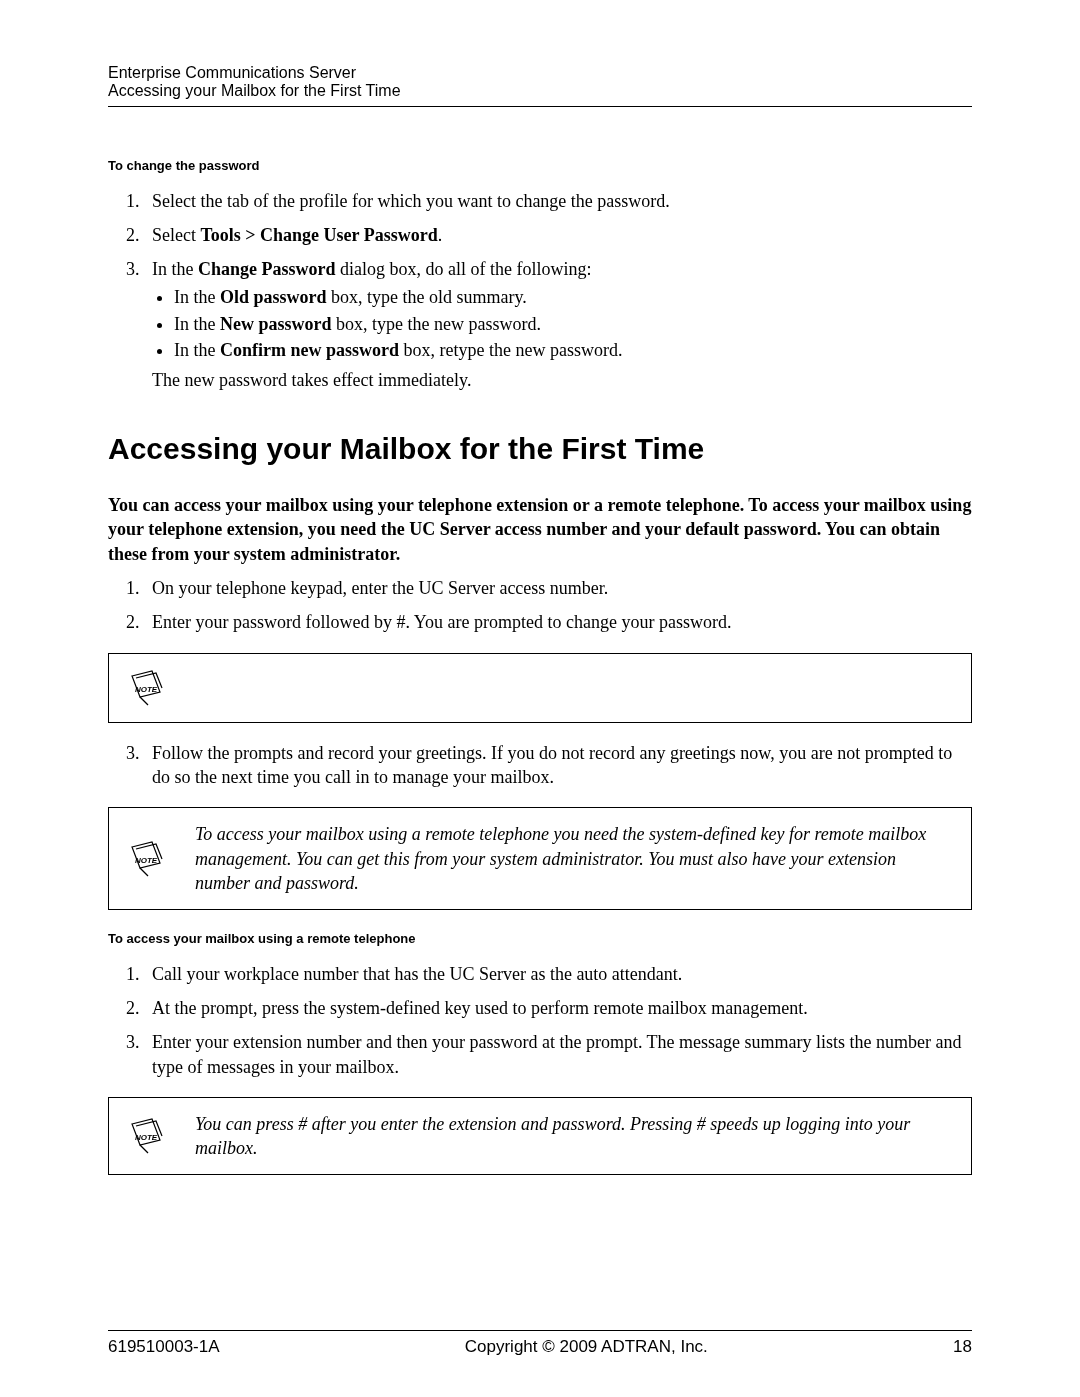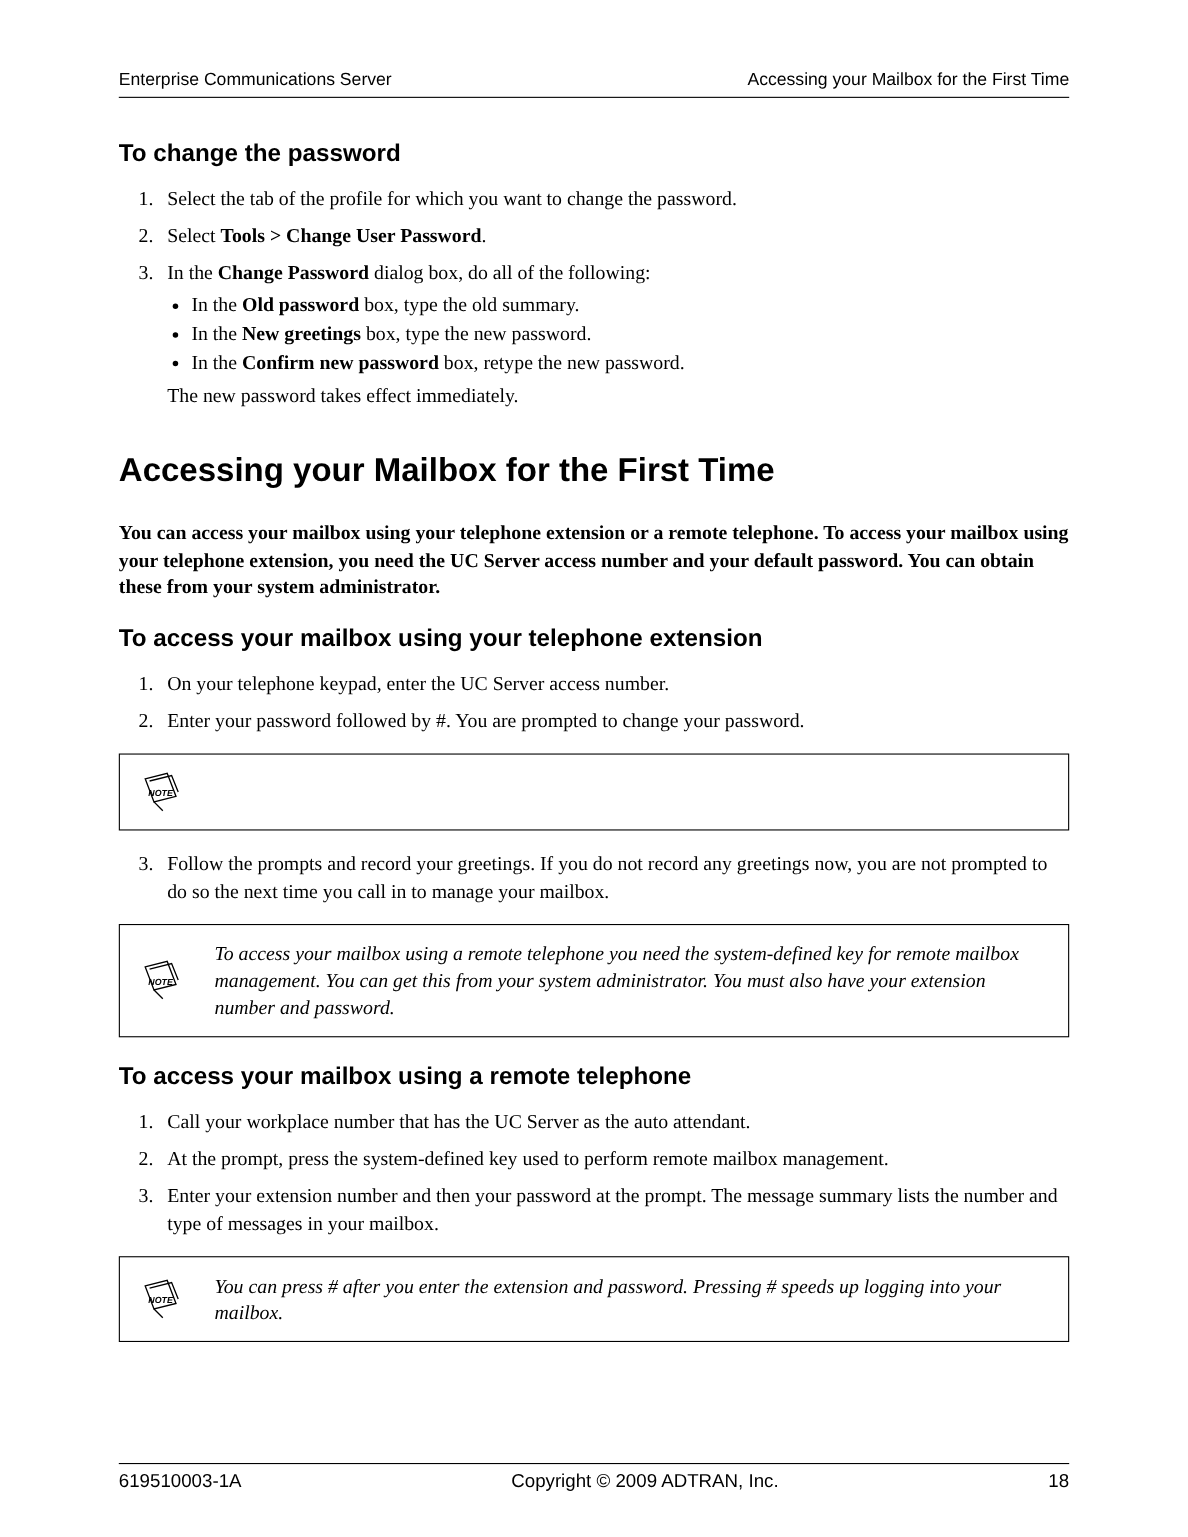--- a/index.html
+++ b/index.html
@@ -18,31 +18,32 @@
     display: flex;
     flex-direction: column;
   }
   .running-head {
     display: flex;
     justify-content: space-between;
     font-family: "Helvetica Neue", Arial, sans-serif;
     font-size: 16px;
     padding-bottom: 6px;
     border-bottom: 1px solid #000;
-    margin-bottom: 15px;
+    margin-bottom: 30px;
+    flex-direction: column;
   }
   .body-area {
     flex: 1 0 auto;
     font-size: 18px;
     line-height: 1.35;
   }
   .bold-run {
     font-weight: bold;
     font-family: "Helvetica Neue", Arial, sans-serif;
-    font-size: 22px;
+    font-size: 13px;
   }
   .h3 {
     display: block;
     margin-top: 20px;
     margin-bottom: 14px;
   }
   ol.steps {
     margin: 0 0 18px 0;
     padding-left: 36px;
   }
@@ -117,32 +118,31 @@
       <li>
         <span>Select the tab of the profile for which you want to change the password.</span>
       </li>
       <li>
         <span><span>Select </span><span class="b">Tools &gt; Change User Password</span><span>.</span></span>
       </li>
       <li>
         <span><span>In the </span><span class="b">Change Password</span><span> dialog box, do all of the following:</span></span>
         <ul class="bullets">
           <li><span>In the </span><span class="b">Old password</span><span> box, type the old summary.</span></li>
-          <li><span>In the </span><span class="b">New greetings</span><span> box, type the new password.</span></li>
+          <li><span>In the </span><span class="b">New password</span><span> box, type the new password.</span></li>
           <li><span>In the </span><span class="b">Confirm new password</span><span> box, retype the new password.</span></li>
         </ul>
         <div class="after">The new password takes effect immediately.</div>
       </li>
     </ol>
 
     <h2 class="section-title">Accessing your Mailbox for the First Time</h2>
 
     <div class="para">You can access your mailbox using your telephone extension or a remote telephone. To access your mailbox using your telephone extension, you need the UC Server access number and your default password. You can obtain these from your system administrator.</div>
 
-    <span class="bold-run h3">To access your mailbox using your telephone extension</span>
 
     <ol class="steps">
       <li><span>On your telephone keypad, enter the UC Server access number.</span></li>
       <li><span>Enter your password followed by #. You are prompted to change your password.</span></li>
     </ol>
 
     <div class="note-box">
       <div class="note-icon">
         <svg width="40" height="40" viewBox="0 0 40 40">
           <g fill="none" stroke="#000" stroke-width="1.2">

